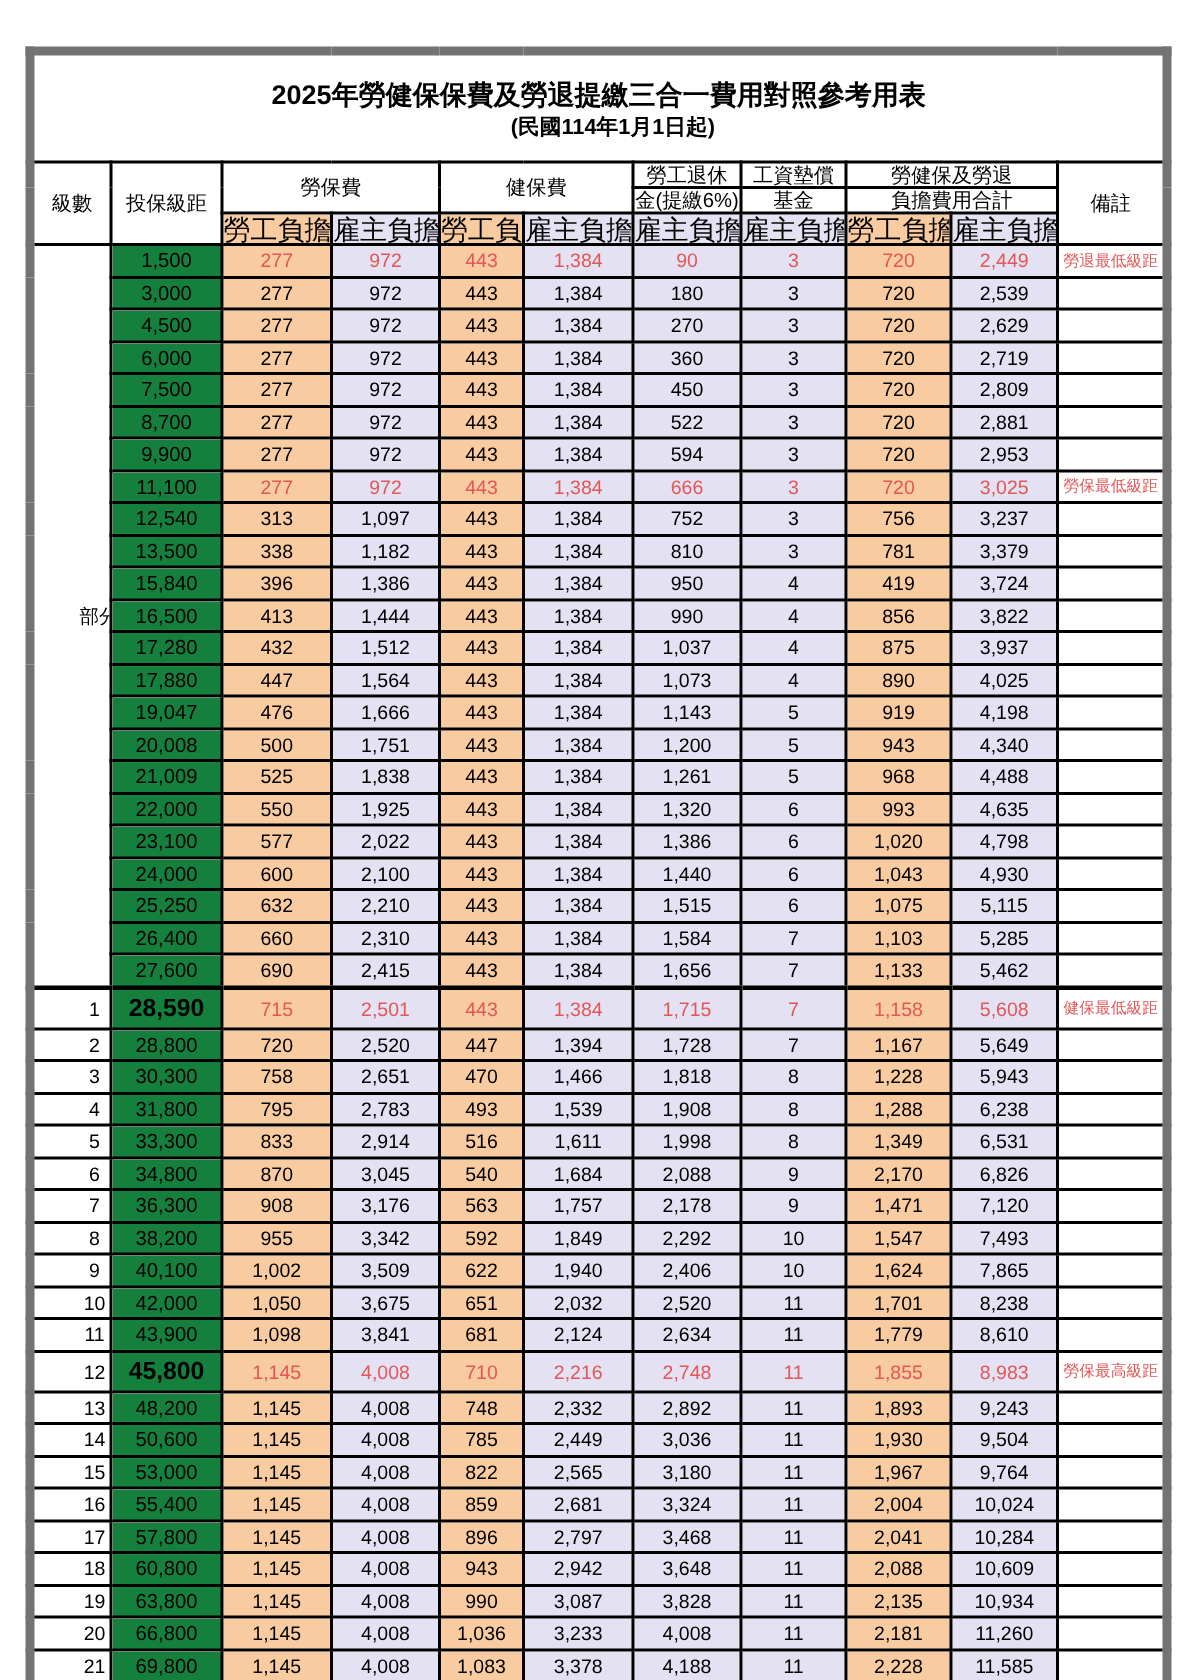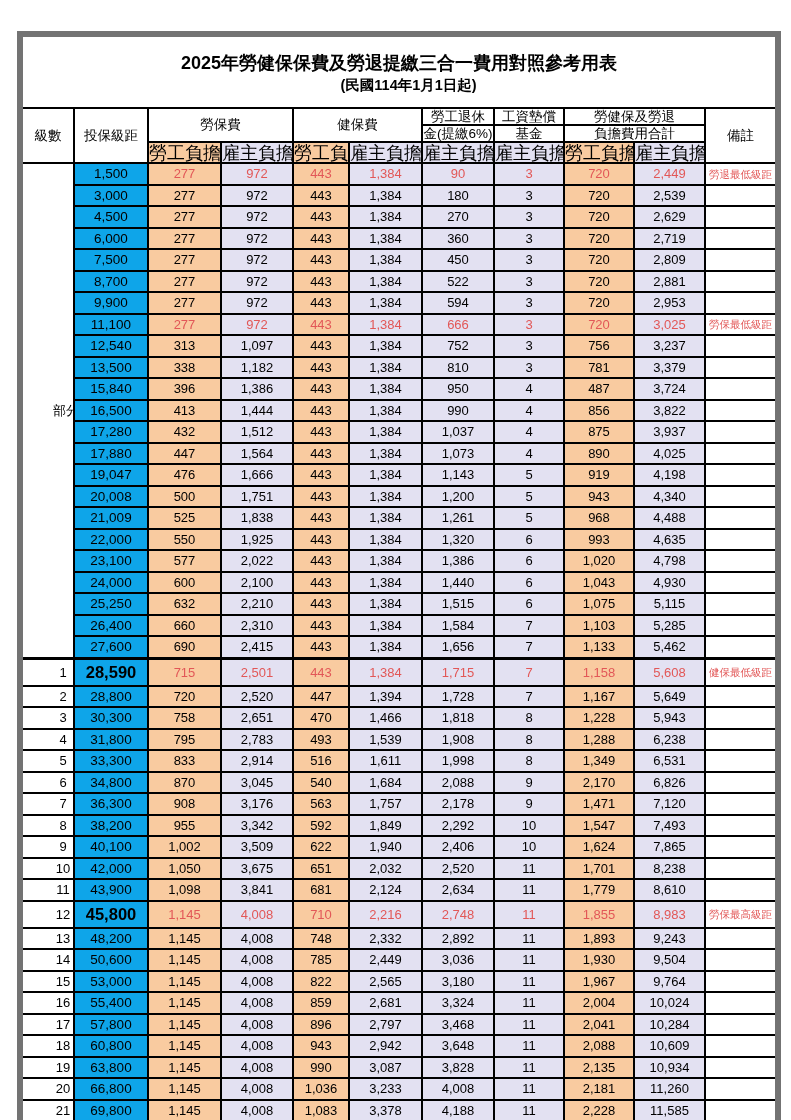--- a/index.html
+++ b/index.html
@@ -26,21 +26,21 @@
   }
   .title-cell{height:70px;background:#fff;}
   .title-line{font-size:18px;font-weight:bold;line-height:1.5;}
   .subtitle-line{font-size:14.5px;font-weight:bold;line-height:1.2;margin-left:19px;}
   thead th{background:#fff;font-weight:normal;}
   tr.h1 th{height:15px;font-size:13.5px;line-height:1;}
   tr.h2 th{height:19px;font-size:18px;line-height:1;}
   tbody td{height:19.5px;font-size:13px;line-height:1;}
   .c-level{background:#fff;font-size:13px;padding-left:30px;}
   .part-time{font-size:13px;letter-spacing:0;}
-  .c-sal{background:#0ea5e9;font-size:13.5px;}
+  .c-sal{background:#15803d;font-size:13.5px;}
   .bigsal{font-size:16.5px;font-weight:bold;}
   tr.big td{height:25px;}
   tr.sep td{border-top-width:3px;}
   .c-emp{background:var(--employee-bg,#F9CBA0);}
   .c-er{background:var(--employer-bg,#E3E1F2);}
   .c-remark{background:#fff;font-size:10.5px;margin-left:43px;}
   .red{color:var(--highlight-red,#E25757);}
 </style>
 </head>
 <body>
@@ -216,21 +216,21 @@
           <td class="c-remark"></td>
         </tr>
         <tr>
           <td class="c-sal">15,840</td>
           <td class="c-emp">396</td>
           <td class="c-er">1,386</td>
           <td class="c-emp">443</td>
           <td class="c-er">1,384</td>
           <td class="c-er">950</td>
           <td class="c-er">4</td>
-          <td class="c-emp">487</td>
+          <td class="c-emp">419</td>
           <td class="c-er">3,724</td>
           <td class="c-remark"></td>
         </tr>
         <tr>
           <td class="c-sal">16,500</td>
           <td class="c-emp">413</td>
           <td class="c-er">1,444</td>
           <td class="c-emp">443</td>
           <td class="c-er">1,384</td>
           <td class="c-er">990</td>

